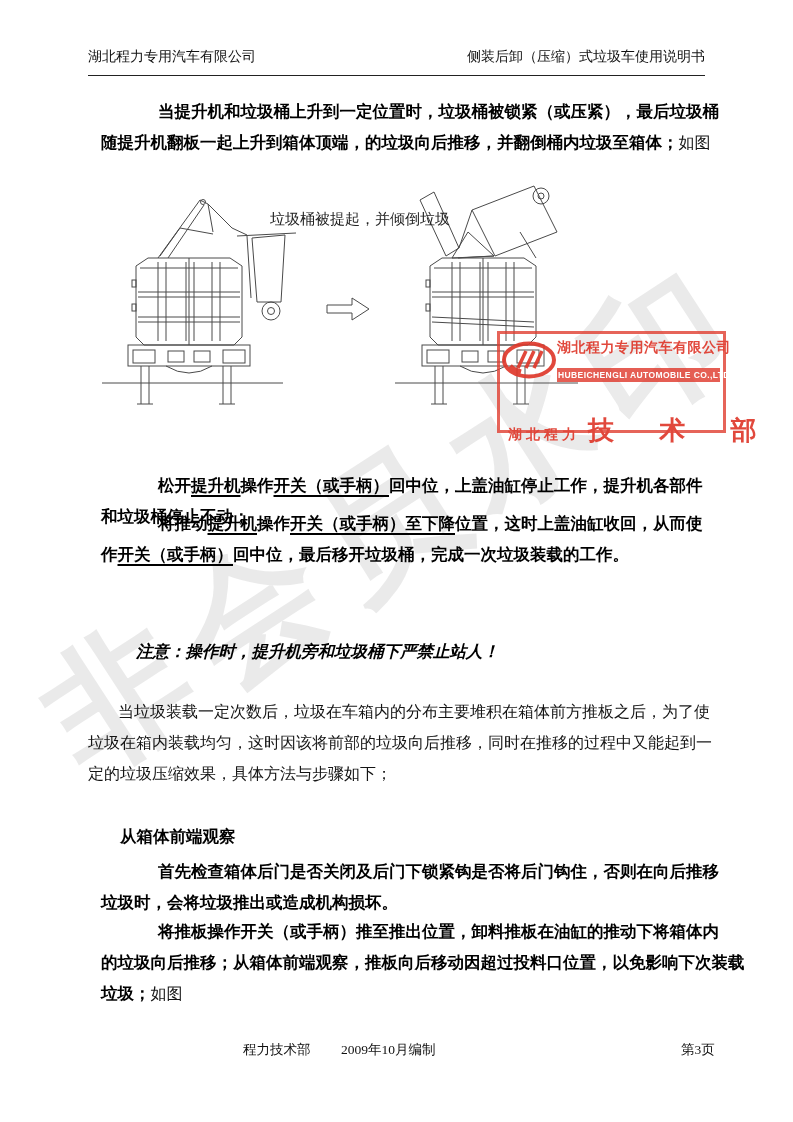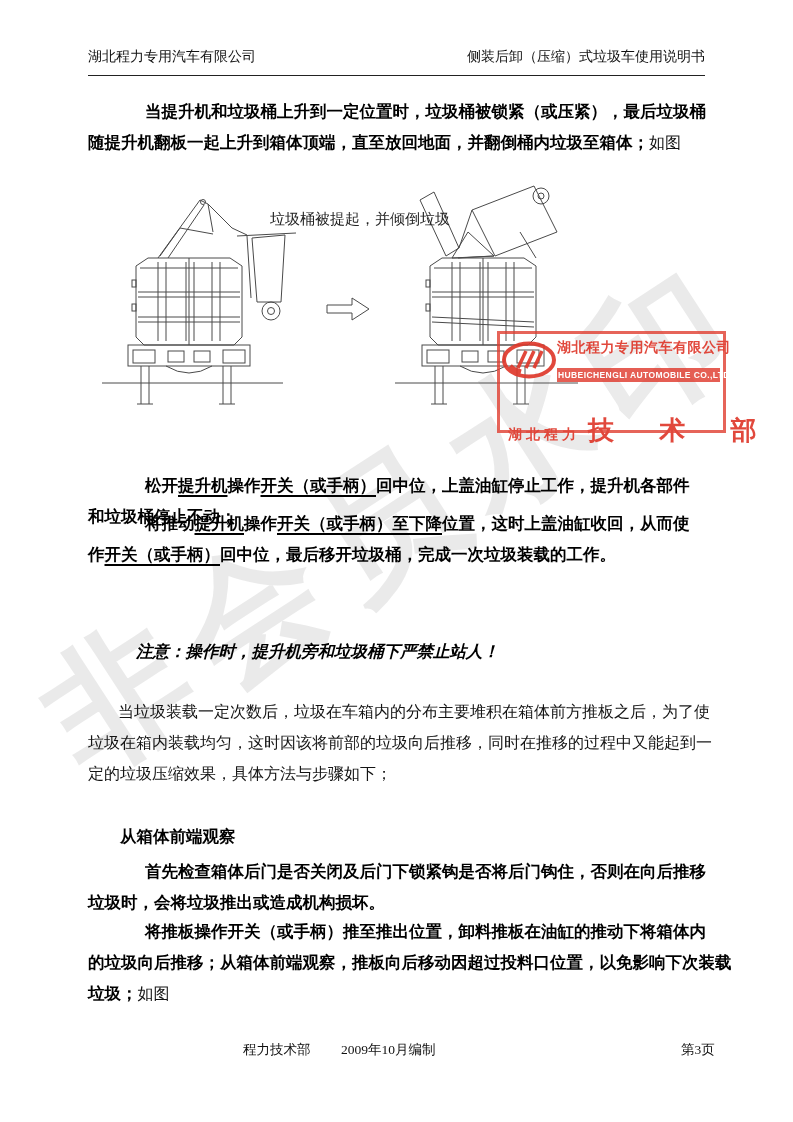--- a/index.html
+++ b/index.html
@@ -42,21 +42,21 @@
     background:rgba(223,57,44,0.88);color:#fff;font-weight:bold;font-size:8.5px;
     letter-spacing:0.4px;padding:2px 1px;margin-top:11px;white-space:nowrap;line-height:10px;
   }
   .stamp-bottom{display:flex;align-items:baseline;padding:8px 2px 0 8px;}
   .stamp-brand{font-weight:bold;font-size:14px;letter-spacing:4px;white-space:nowrap;margin-top:36px;}
   .stamp-dept{font-weight:bold;font-size:26px;letter-spacing:19px;margin-left:8px;white-space:nowrap;margin-top:13px;}
 
   
   .blk{left:88px;width:640px;z-index:2;}
   .line{line-height:31px;height:31px;white-space:nowrap;}
-  .p-bold{font-family:"Liberation Sans",sans-serif;font-weight:bold;font-size:16.5px;color:#000;}
+  .p-bold{font-family:"Liberation Sans",sans-serif;font-weight:bold;font-size:16.5px;color:#000;margin-left:13px;}
   .p-serif{font-size:16px;color:#141414;}
   .ind57 .line:first-child{text-indent:57px;}
   .ind30 .line:first-child{text-indent:30px;}
   .u{text-decoration:underline;text-underline-offset:4px;text-decoration-thickness:1.5px;}
   .serif-run{font-family:"Liberation Serif",serif;font-weight:normal;font-size:16px;color:#141414;}
   .note-line{
     left:136px;font-family:"Liberation Sans",sans-serif;font-weight:bold;font-style:italic;
     font-size:16.5px;line-height:22px;color:#000;z-index:2;
   }
   .sec-head{left:120px;font-family:"Liberation Sans",sans-serif;font-weight:bold;font-size:16.5px;z-index:2;}
@@ -73,21 +73,21 @@
 
 <div class="abs watermark">非会员水印</div>
 
 <div class="abs hdr">
   <span>湖北程力专用汽车有限公司</span>
   <span>侧装后卸（压缩）式垃圾车使用说明书</span>
 </div>
 
 <div class="abs blk p-bold ind57" style="top:96px">
     <div class="line"><span>当提升机和垃圾桶上升到一定位置时，垃圾桶被锁紧（或压紧），最后垃圾桶</span></div>
-    <div class="line"><span>随提升机翻板一起上升到箱体顶端，直至放回地面，并翻倒桶内垃圾至箱体；</span><span class="serif-run">如图</span></div>
+    <div class="line"><span>随提升机翻板一起上升到箱体顶端，的垃圾向后推移，并翻倒桶内垃圾至箱体；</span><span class="serif-run">如图</span></div>
   </div>
 
 <svg class="abs fig" style="top:172px;left:0" width="793" height="266" viewBox="0 0 793 266">
   <g class="draw">
 
     <path d="M136,94 L148,86 L230,86 L242,94 L242,165 L234,173 L144,173 L136,165 Z"></path>
     <line x1="140" y1="96" x2="238" y2="96"></line>
     <line x1="138" y1="120" x2="240" y2="120"></line>
       <line x1="138" y1="125" x2="240" y2="125"></line>
     <line x1="138" y1="145" x2="240" y2="145"></line>

